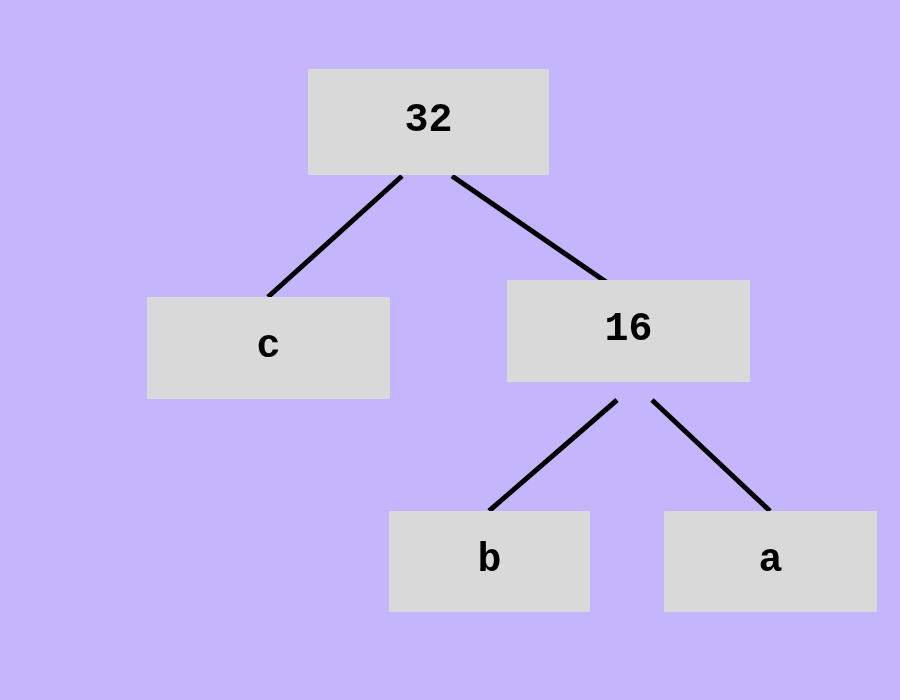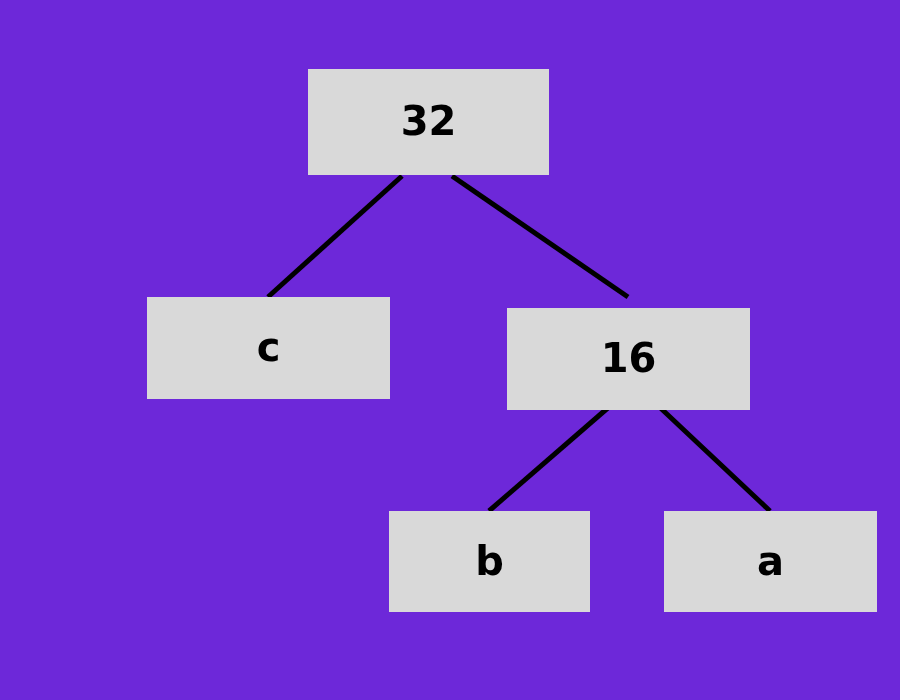--- a/index.html
+++ b/index.html
@@ -39,38 +39,38 @@
     user-select: none;
   }
   .node-label {
     display: block;
     transform: translateY(-1px);
   }
 </style>
 </head>
 <body>
 
-<div id="canvas" style="background: #6d28d9;">
+<div id="canvas" style="background: #c4b5fd; font-family: Liberation Mono, monospace;">
 
   <svg id="edge-layer" viewBox="0 0 900 700" xmlns="http://www.w3.org/2000/svg">
     <line stroke="#000000" stroke-width="5" stroke-linecap="butt" x1="402" y1="176" x2="268" y2="297"></line>
     <line stroke="#000000" stroke-width="5" stroke-linecap="butt" x1="452" y1="176" x2="628" y2="297"></line>
     <line stroke="#000000" stroke-width="5" stroke-linecap="butt" x1="617" y1="400" x2="489" y2="511"></line>
     <line stroke="#000000" stroke-width="5" stroke-linecap="butt" x1="652" y1="400" x2="770" y2="511"></line>
   </svg>
 
   <div class="node" style="left: 308px; top: 69px; width: 241px; height: 106px; background: rgb(217, 217, 217); color: rgb(0, 0, 0);">
     <span class="node-label">32</span>
   </div>
 
   <div class="node" style="left: 147px; top: 297px; width: 243px; height: 102px; background: rgb(217, 217, 217); color: rgb(0, 0, 0);">
     <span class="node-label">c</span>
   </div>
 
-  <div class="node" style="left: 507px; top: 308px; width: 243px; height: 102px; background: rgb(217, 217, 217); color: rgb(0, 0, 0);">
+  <div class="node" style="left: 507px; top: 280px; width: 243px; height: 102px; background: rgb(217, 217, 217); color: rgb(0, 0, 0);">
     <span class="node-label">16</span>
   </div>
 
   <div class="node" style="left: 389px; top: 511px; width: 201px; height: 101px; background: rgb(217, 217, 217); color: rgb(0, 0, 0);">
     <span class="node-label">b</span>
   </div>
 
   <div class="node" style="left: 664px; top: 511px; width: 213px; height: 101px; background: rgb(217, 217, 217); color: rgb(0, 0, 0);">
     <span class="node-label">a</span>
   </div>

